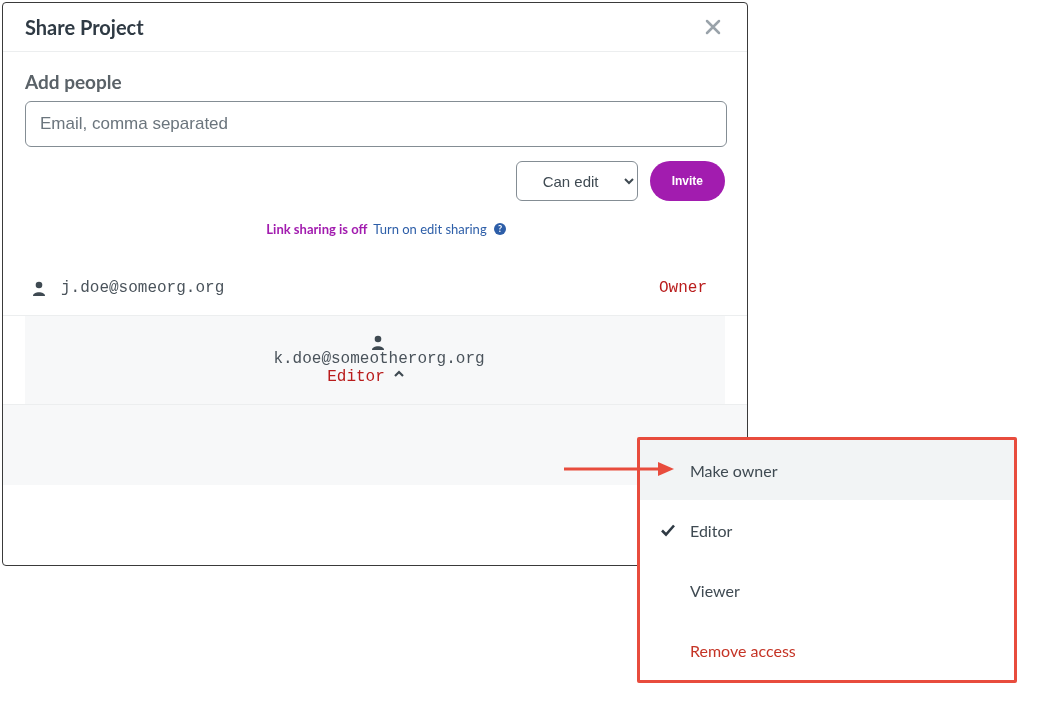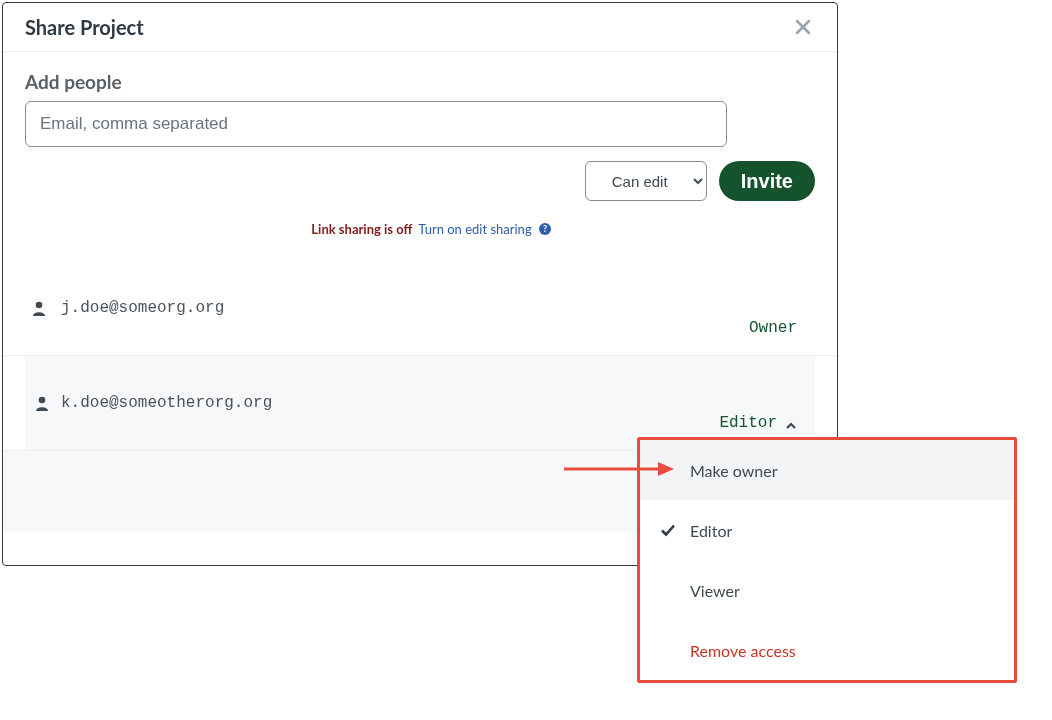--- a/index.html
+++ b/index.html
@@ -6,21 +6,21 @@
   html, body {
     margin: 0; padding: 0;
     width: 1052px; height: 720px;
     font-family: "Lato","Helvetica Neue",Arial,sans-serif;
     background: #fff;
     color: #3f4a52;
   }
   .modal {
     position: absolute;
     left: 2px; top: 2px;
-    width: 836px;
+    width: 746px;
     height: 564px;
     border: 1px solid #3a3a3a;
     border-radius: 4px;
     background: #fff;
     overflow: hidden;
     box-shadow: 0 0 0 rgba(0,0,0,0.05);
   }
   .modal-header {
     display: flex;
     align-items: center;
@@ -77,72 +77,71 @@
     padding: 0 22px;
     font-size: 15px;
     color: #3f4a52;
     background: #fff;
   }
   .invite-btn {
     height: 40px;
     padding: 0 22px;
     border-radius: 9999px;
     border: none;
-    background: #14532d;
+    background: #a21caf;
     color: #fff;
     font-weight: 700;
-    font-size: 20px;
+    font-size: 12px;
     cursor: pointer;
   }
 
   .link-row {
     margin-top: 20px;
     text-align: center;
     font-size: 13px;
     display: flex;
     justify-content: center;
     align-items: center;
     gap: 6px;
   }
-  .link-off { font-weight: 700; color: #7f1d1d; padding-left: 23px; }
+  .link-off { font-weight: 700; color: #a21caf; padding-left: 23px; }
   .link-action { color: #2d5ea8; cursor: pointer; }
   .help-icon {
     color: #2d5ea8;
     display: inline-flex;
   }
 
   .people-list {
     margin-top: 24px;
   }
   .person-row {
     display: flex;
     align-items: center;
     padding: 18px 0;
     font-size: 16px;
     font-family: Liberation Mono, monospace;
   }
-  .person-row.highlight { background: #f7f8f9; }
+  .person-row.highlight { background: #f7f8f9; flex-direction: column; }
   .person-icon {
     width: 28px;
     display: flex; justify-content: center;
     color: #3f4a52;
   }
   .person-email {
     flex: 1;
     color: #4a535b;
     padding-left: 8px;
   }
   .person-role {
-    color: #14532d;
+    color: #b91c1c;
     padding-right: 18px;
     display: flex;
-    align-items: flex-end;
+    align-items: flex-start;
     gap: 8px;
     cursor: default;
-    margin-top: 40px;
   }
   .person-role.editable { cursor: pointer; }
   .chevron {
     display: inline-flex;
   }
 
   .divider {
     height: 1px;
     background: #eceeef;
     margin: 0 -22px;

